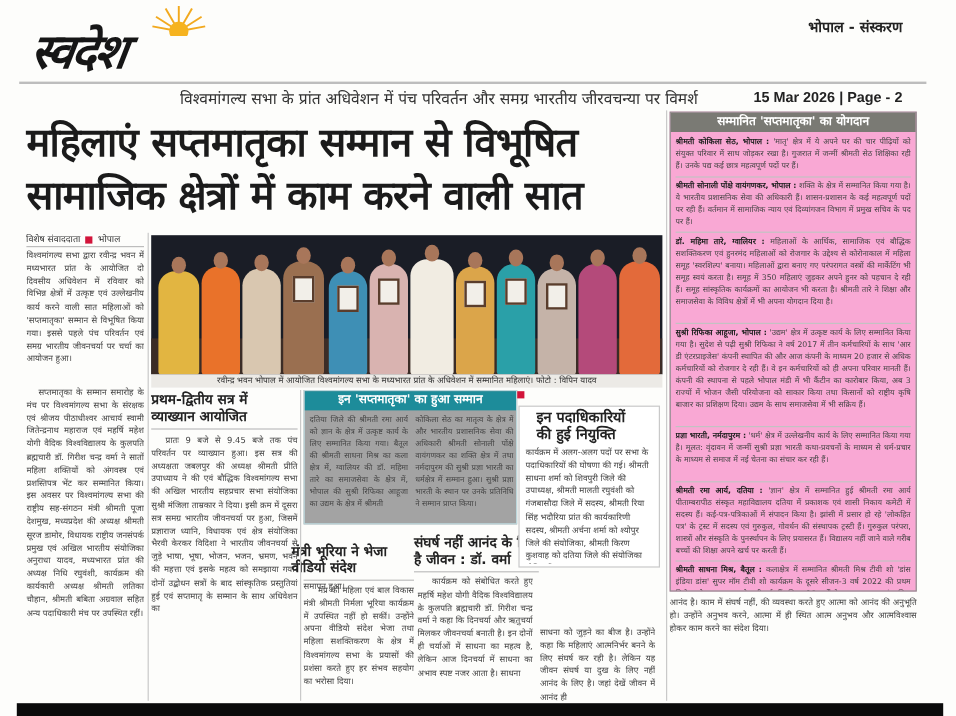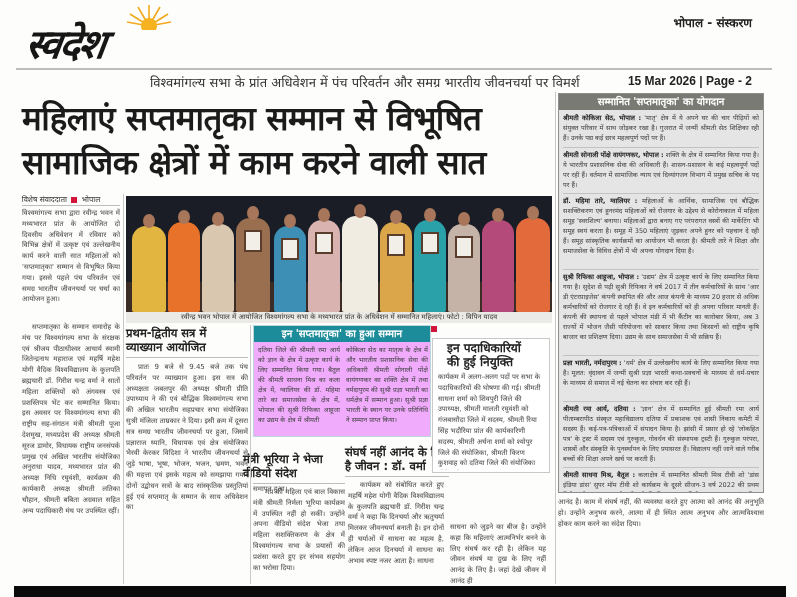--- a/index.html
+++ b/index.html
@@ -24,29 +24,29 @@
   .byline .dot { display: inline-block; width: 6px; height: 6px; background: #d2143a; vertical-align: middle; margin: 0 2px; }
 
   .photo { position: absolute; left: 126px; top: 196px; width: 426px; height: 116px; background: #1a1d26; overflow: hidden; }
   .photo .stage { position: absolute; left: 0; bottom: 0; width: 100%; height: 30px; background: #3b2c26; }
   .person { position: absolute; bottom: 0; border-radius: 14px 14px 2px 2px; }
   .person .head { position: absolute; top: -12px; left: 50%; margin-left: -6px; width: 12px; height: 14px; border-radius: 50%; background: #a8765a; }
   .cert { position: absolute; width: 18px; height: 22px; background: #f2efe9; border: 2px solid #5a3d2c; top: 12px; left: 50%; margin-left: -9px; }
   .caption { position: absolute; left: 126px; top: 312px; width: 426px; height: 11px; font-size: 7px; line-height: 11px; text-align: center; color: #333; background: #eceae6; }
 
   .sub-head { position: absolute; font-weight: bold; color: #222; }
-  .teal-box { position: absolute; left: 253px; top: 325px; width: 178px; height: 112px; background: #f0abfc; border: 1px solid #bcd7dc; }
+  .teal-box { position: absolute; left: 253px; top: 325px; width: 178px; height: 112px; background: #a3a3a3; border: 1px solid #bcd7dc; }
   .teal-title { position: absolute; left: 0; top: 0; width: 100%; height: 16px; background: #1d8c9a; color: #fff; font-size: 10px; font-weight: bold; text-align: center; line-height: 16px; }
   .vrule { position: absolute; width: 1px; background: #c9c9c9; }
   .hrule { position: absolute; height: 1px; background: #bdbdbd; }
 
   .postbox { position: absolute; left: 432px; top: 338px; width: 118px; height: 135px; border: 1px solid #c9c9c9; background: #fff; }
   .red-sq { position: absolute; left: 431px; top: 326px; width: 6px; height: 6px; background: #d2143a; }
 
-  .side { position: absolute; left: 558px; top: 93px; width: 206px; height: 400px; border: 1px solid #8e8e8e; background: #e5e5e5; }
+  .side { position: absolute; left: 558px; top: 93px; width: 206px; height: 400px; border: 1px solid #8e8e8e; background: #f9a8d4; }
   .side-title { position: absolute; left: 0; top: 0; width: 100%; height: 16px; background: #7a7a74; color: #fff; font-size: 10px; font-weight: bold; text-align: center; line-height: 16px; }
   .side-item { position: absolute; left: 4px; width: 196px; font-size: 6.5px; line-height: 10px; color: #444; text-align: justify; }
   .side-item b { color: #222; }
   .side-rule { position: absolute; left: 4px; width: 196px; height: 1px; background: #c2c2c2; }
 
   .bottom-bar { position: absolute; left: 14px; top: 586px; width: 772px; height: 11px; background: #0b0b0b; }
 </style>
 </head>
 <body>
 
@@ -64,21 +64,21 @@
       </g>
       <circle cx="23" cy="22" r="8" fill="#f6b31f"></circle>
     </svg>
     <div class="logo-text">स्वदेश</div>
   </div>
   <div class="edition">भोपाल - संस्करण</div>
   <div class="dateline">15 Mar 2026 | Page - 2</div>
 </header>
 <div class="rule-top"></div>
 
-<div class="kicker">विश्वमांगल्य सभा के प्रांत अधिवेशन में पंच परिवर्तन और समग्र भारतीय जीवनचर्या पर विमर्श</div>
+<div class="kicker">विश्वमांगल्य सभा के प्रांत अधिवेशन में पंच परिवर्तन और समग्र भारतीय जीरवचन्या पर विमर्श</div>
 <h1 class="headline">
   <span style="display:block">महिलाएं सप्तमातृका सम्मान से विभूषित</span>
   <span style="display:block">सामाजिक क्षेत्रों में काम करने वाली सात</span>
 </h1>
 
 <div class="byline">
   <span>विशेष संवाददाता</span>
   <span class="dot"></span>
   <span>भोपाल</span>
 </div>

